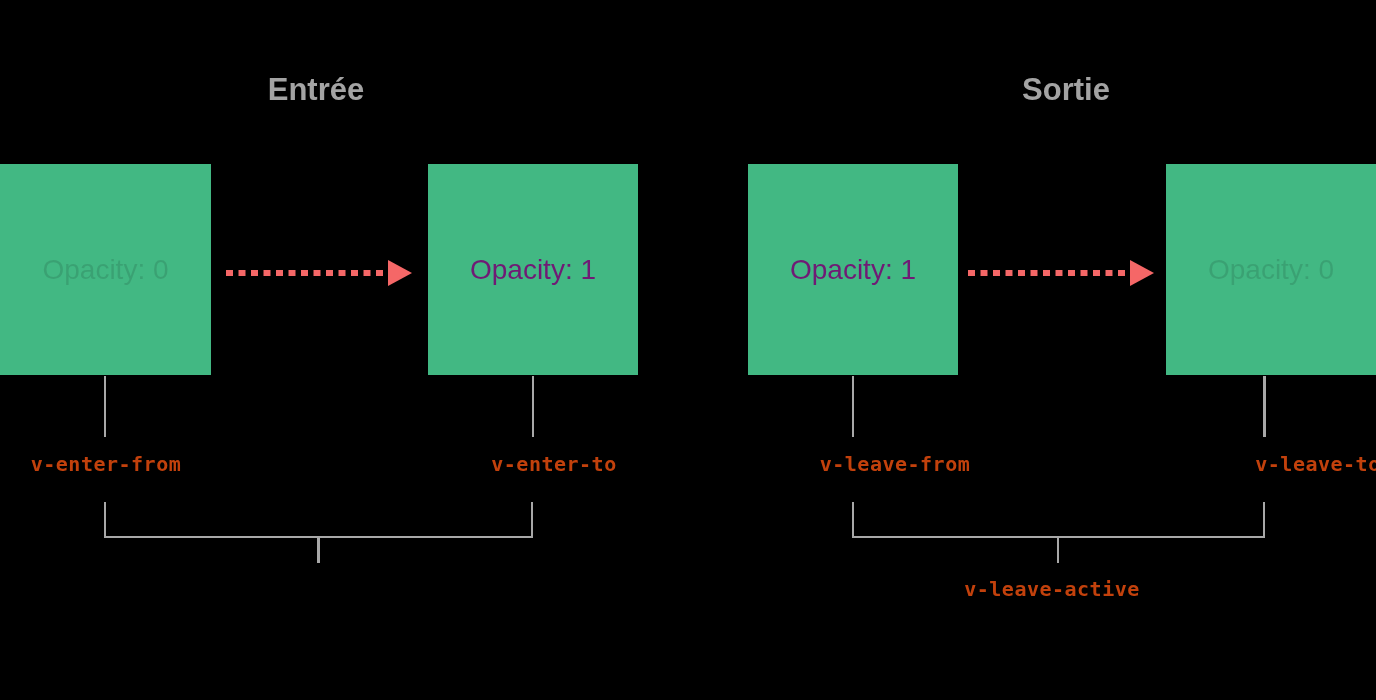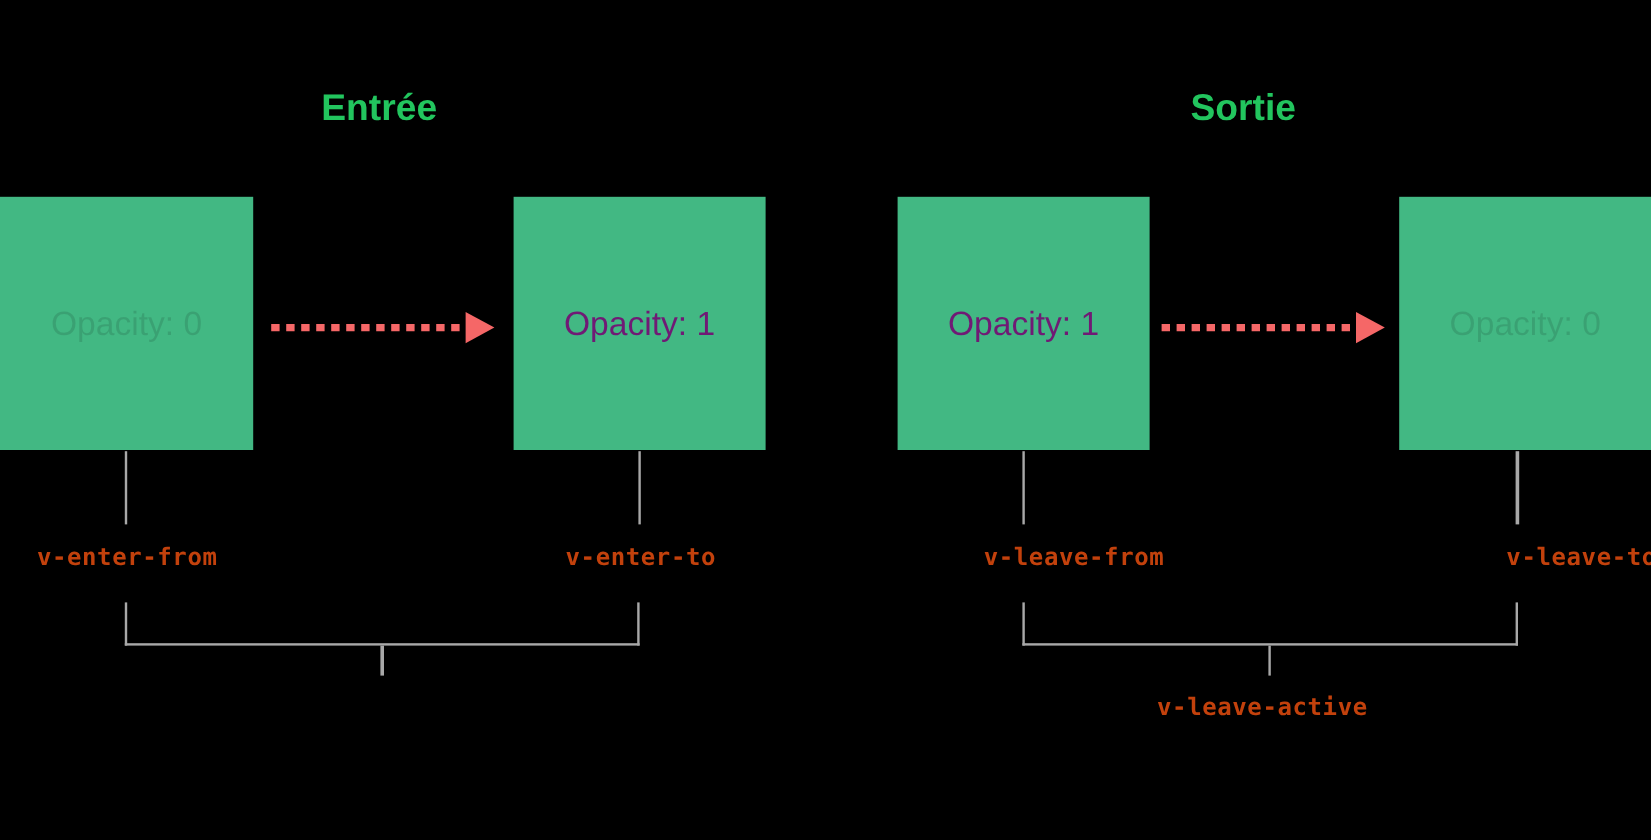--- a/index.html
+++ b/index.html
@@ -12,26 +12,26 @@
     font-family: "Liberation Sans", sans-serif;
   }
 
   
   .sec-title {
     position: absolute;
     top: 72px;
     transform: translateX(-50%);
     font-size: 31px;
     font-weight: bold;
-    color: #22c55e;
+    color: #a3a3a3;
     white-space: nowrap;
     text-align: right;
   }
   .title-enter { left: 316px; }
-  .title-leave { left: 1036px; }
+  .title-leave { left: 1066px; }
 
   
   .square {
     position: absolute;
     top: 164px;
     width: 210px;
     height: 211px;
     background: #42b883;
     display: flex;
     align-items: center;
@@ -77,21 +77,21 @@
     transform: translateX(-50%);
     font-family: "DejaVu Sans Mono", monospace;
     font-weight: bold;
     font-size: 20px;
     letter-spacing: 0.5px;
     color: #c2410c;
     white-space: nowrap;
   }
   .row-fromto { top: 452px; }
   .lbl-enter-from { left: 106px; }
-  .lbl-enter-to   { left: 534px; }
+  .lbl-enter-to   { left: 554px; }
   .lbl-leave-from { left: 855px; margin-left: 40px; }
   .lbl-leave-to   { left: 1318px; }
 
   
   .bracket {
     position: absolute;
     top: 502px;
     height: 34px;
     border-left: 2.5px solid #a8a8a8;
     border-right: 2.5px solid #a8a8a8;

